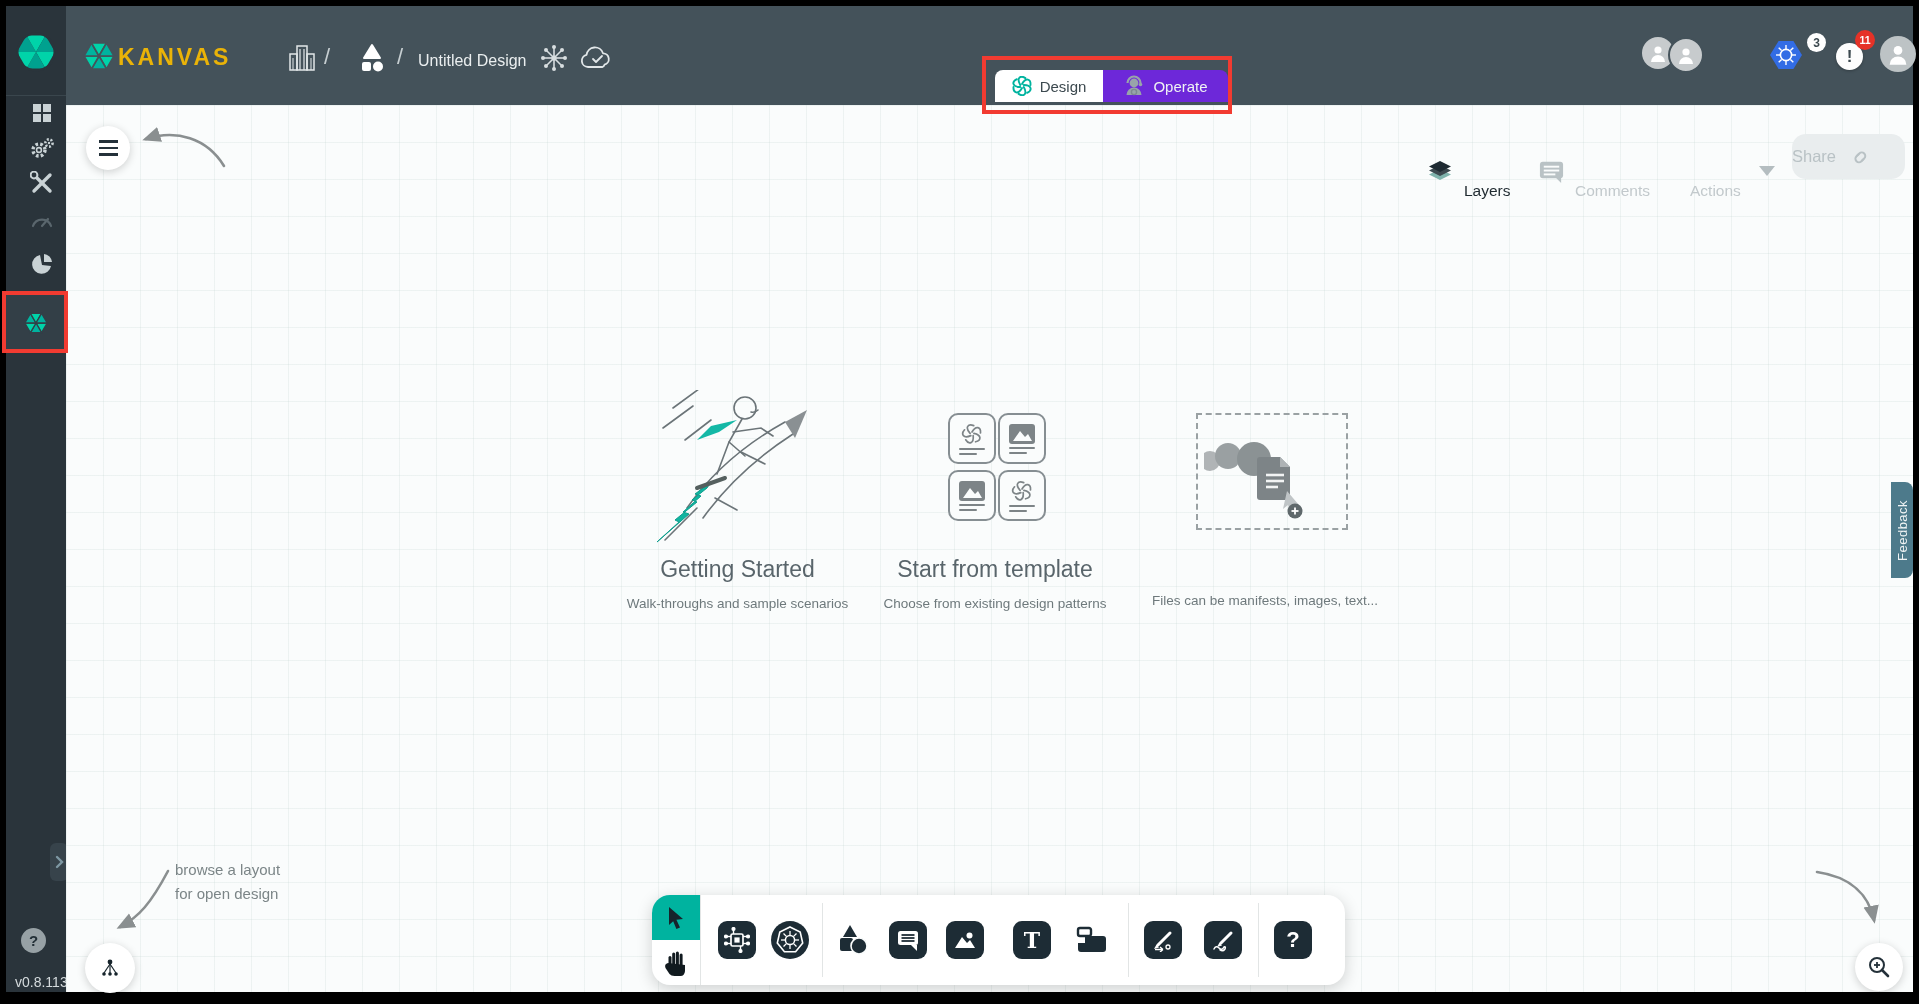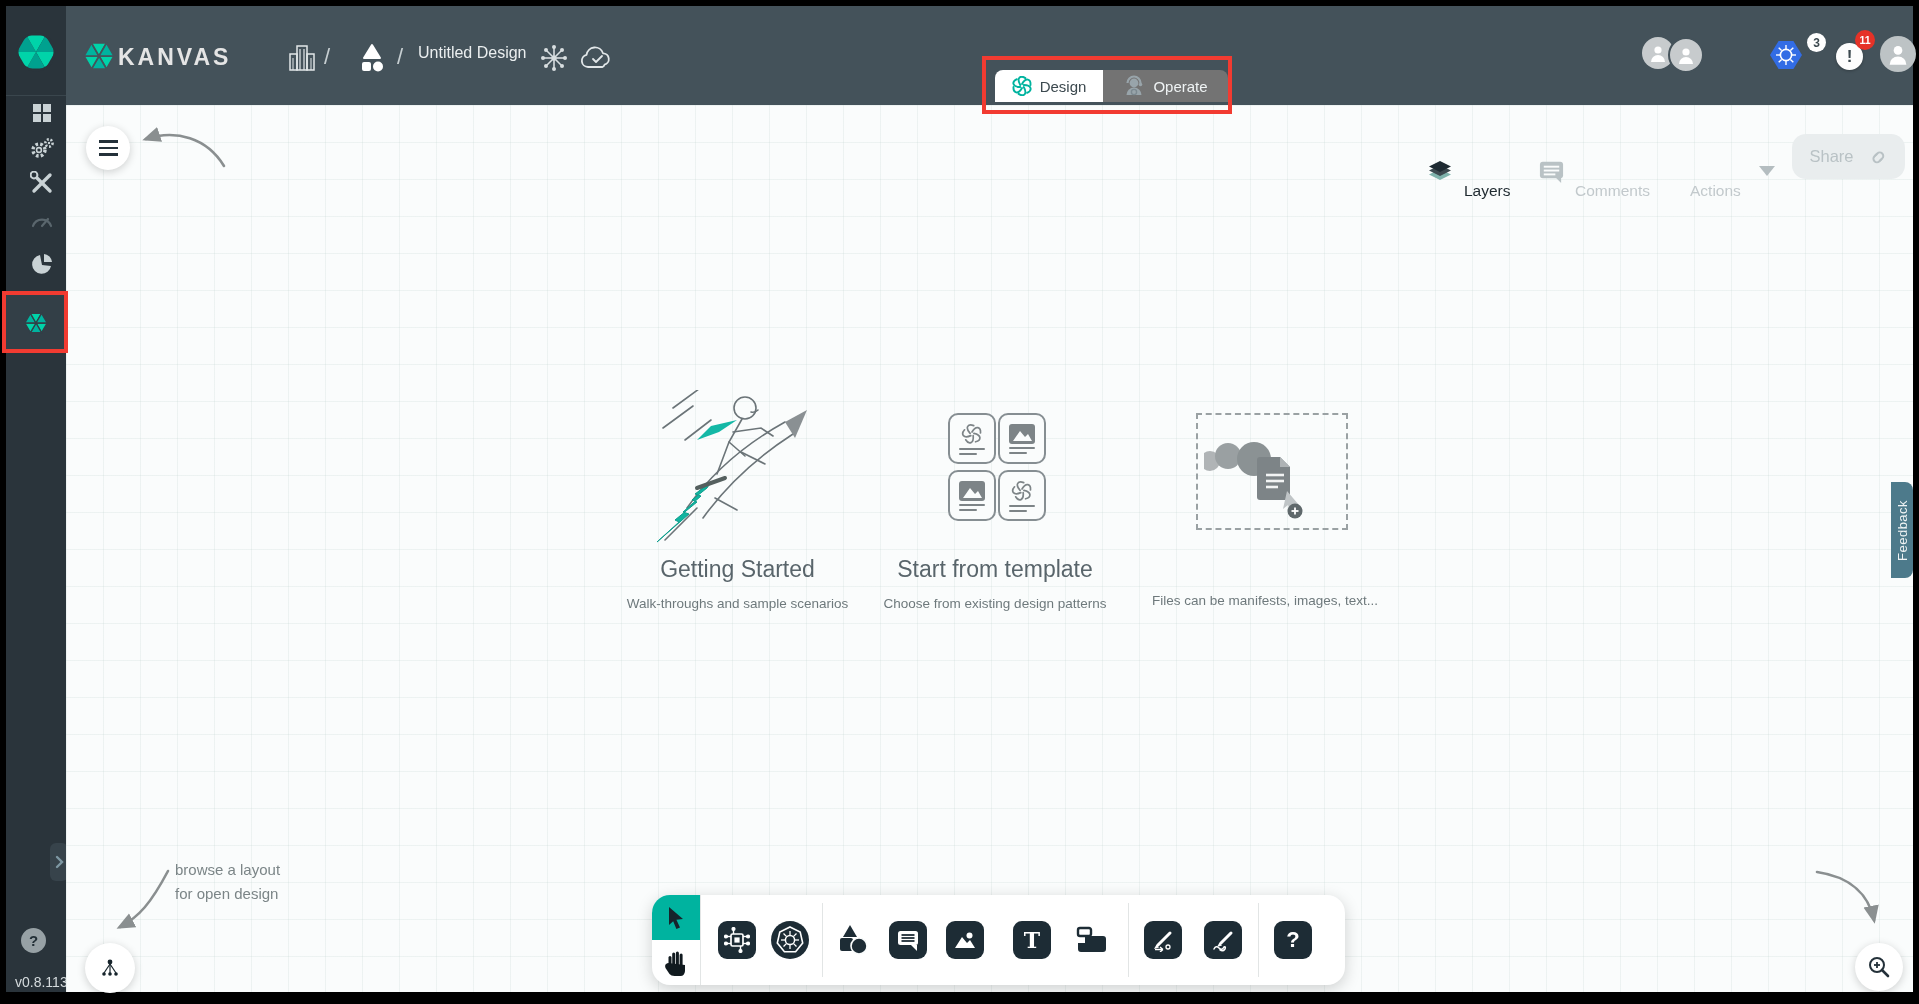--- a/index.html
+++ b/index.html
@@ -8,39 +8,39 @@
   .abs{position:absolute;}
   
   #sidebar{left:6px;top:6px;width:60px;height:986px;background:#2A343B;}
   #logo-cell{left:0;top:0;width:60px;height:89px;border-bottom:1px solid #3A464D;}
   #header{left:66px;top:6px;width:1847px;height:99px;background:#44525A;}
   #canvas{left:66px;top:105px;width:1847px;height:887px;background-color:#FAFCFC;
           background-image:linear-gradient(rgba(205,220,218,.30) 1px,transparent 1px),
                            linear-gradient(90deg,rgba(205,220,218,.30) 1px,transparent 1px);
           background-size:37px 37px;}
   
-  .brand{font-size:23px;font-weight:bold;letter-spacing:3px;color:#e5e5e5;text-align:center;}
+  .brand{font-size:23px;font-weight:bold;letter-spacing:3px;color:#eab308;text-align:center;}
   .crumb-slash{font-size:22px;color:#C7CFD2;font-weight:300;}
   .crumb-name{font-size:16px;color:#EAEEEF;}
   .note{font-size:15px;color:#7B8587;line-height:24px;}
   .card-title{font-size:23px;color:#59656B;text-align:center;}
   .card-sub{font-size:13.5px;color:#6E797C;text-align:center;}
   .ver{font-size:14px;color:#D5DBDD;}
   
   .circle-btn{border-radius:50%;background:#fff;box-shadow:0 2px 8px rgba(0,0,0,.18);
               display:flex;align-items:center;justify-content:center;}
   .avatar{border-radius:50%;background:#C7CBCD;display:flex;align-items:center;justify-content:center;}
   .toggle{display:flex;height:32px;}
   .tog-design{width:108px;background:#FFFFFF;border-radius:8px 0 0 0;display:flex;align-items:center;
               justify-content:center;gap:8px;font-size:15px;color:#3C494F;}
-  .tog-operate{width:125px;background:#737373;border-radius:0 8px 0 0;display:flex;align-items:center;
+  .tog-operate{width:125px;background:#6d28d9;border-radius:0 8px 0 0;display:flex;align-items:center;
               justify-content:center;gap:8px;font-size:15px;color:#EFF3F4;}
   .redbox{border:4px solid #F23B31;}
   .panel-label{font-size:15.5px;margin-top:40px;}
-  .share-btn{background:#E9EDEE;border-radius:14px;display:flex;align-items:center;justify-content:center;
+  .share-btn{background:#E9EDEE;border-radius:14px;display:flex;align-items:center;justify-content:flex-start;
              gap:14px;color:#B9C2C5;font-size:16.5px;}
   .tool-btn{width:38px;height:38px;border-radius:9px;background:#1D2C35;display:flex;align-items:center;
             justify-content:center;}
   .mini-card{width:44px;height:47px;border:2px solid #868E92;border-radius:10px;background:#FAFCFC;
              display:flex;flex-direction:column;align-items:center;justify-content:center;gap:3px;}
   .vline{width:1px;background:#E2E5E5;}
   .hline{height:2px;border-radius:1px;background:#7D8487;}
   .badge{border-radius:50%;display:flex;align-items:center;justify-content:center;font-weight:bold;}
   #feedback-tab{background:#4D7A8B;border-radius:8px 0 0 8px;color:#EFF3F4;font-size:13px;
                 letter-spacing:.5px;display:flex;align-items:center;justify-content:center;
@@ -148,21 +148,21 @@
       <line x1="-9" y1="0" x2="-9" y2="12" stroke="#E2E7E9" stroke-width="1"></line>
       <line x1="9" y1="0" x2="9" y2="12" stroke="#E2E7E9" stroke-width="1"></line>
     </svg>
     <div class="abs crumb-slash" style="left:258px;top:38px">/</div>
     <svg class="abs" style="left:288px;top:36px" width="36" height="36" viewBox="-18 -18 36 36">
       <path d="M0,-15 L8,-2 L-8,-2 Z" fill="#FFFFFF" stroke="#FFFFFF" stroke-width="2" stroke-linejoin="round"></path>
       <rect x="-10" y="2" width="9" height="9" rx="2" fill="#FFFFFF"></rect>
       <circle cx="6" cy="6.5" r="5" fill="#FFFFFF"></circle>
     </svg>
     <div class="abs crumb-slash" style="left:331px;top:38px">/</div>
-    <div class="abs crumb-name" style="left:352px;top:38px">Untitled Design</div>
+    <div class="abs crumb-name" style="left:352px;top:46px">Untitled Design</div>
 
     <svg class="abs" style="left:472px;top:36px" width="32" height="32" viewBox="-16 -16 32 32">
       <g stroke="#D8DEE0" stroke-width="1.6">
         <line x1="0" y1="-10" x2="0" y2="10"></line>
           <line x1="-10" y1="0" x2="10" y2="0"></line>
         <line x1="-7" y1="-7" x2="7" y2="7"></line>
           <line x1="7" y1="-7" x2="-7" y2="7"></line>
       </g>
       <g fill="#D8DEE0">
         <circle cx="0" cy="0" r="2.6"></circle>

